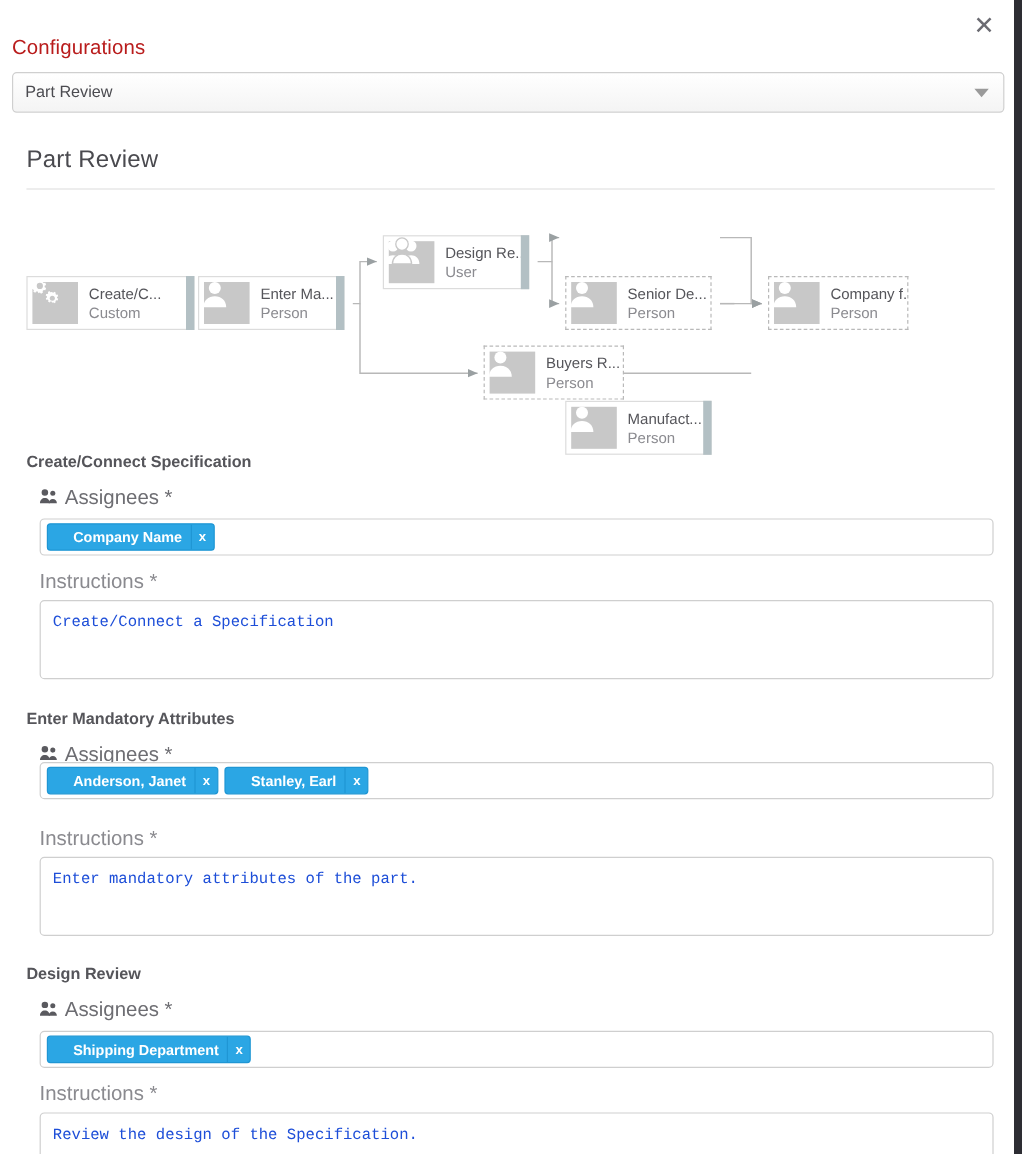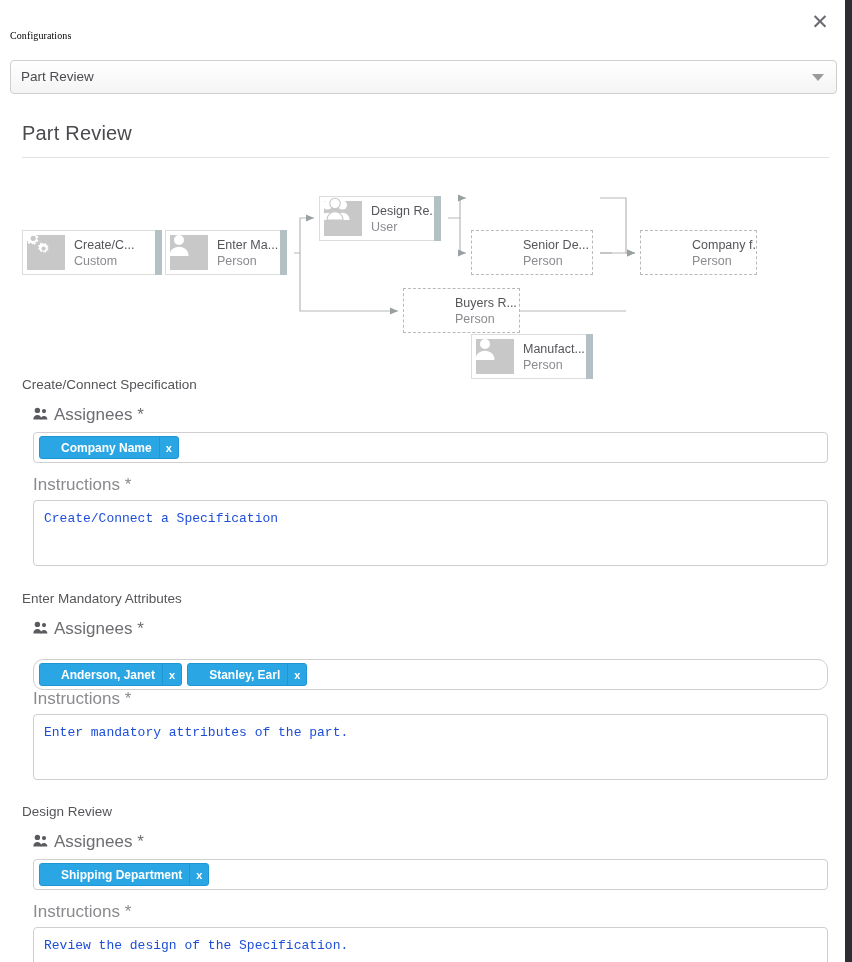--- a/index.html
+++ b/index.html
@@ -48,24 +48,23 @@
     color: #6b6b72;
     cursor: pointer;
     font-family: "Liberation Sans", sans-serif;
     font-weight: 300;
   }
 
   
   .config-label {
     position: absolute;
     left: 10px; top: 30px;
-    font-size: 10px;
-    color: #000000;
+    font-size: 17px;
+    color: #b91c1c;
     letter-spacing: .1px;
-    font-family: Liberation Serif, serif;
   }
 
   
   .select-wrap {
     position: absolute;
     left: 10px; top: 60px;
     width: 827px; height: 34px;
     border: 1px solid #cfcfcf;
     border-radius: 4px;
     background: linear-gradient(to bottom,#ffffff 0%, #f4f4f4 100%);
@@ -112,21 +111,21 @@
   .diagram svg { position: absolute; left: 0; top: 0; }
 
   .node {
     position: absolute;
     box-sizing: border-box;
     background: #ffffff;
     display: flex;
     align-items: stretch;
   }
   .node.solid  { border: 1px solid #dcdcdc; }
-  .node.dashed { border: 1px dashed #b9b9b9; align-items: center; }
+  .node.dashed { border: 1px dashed #b9b9b9; }
   .node .accent {
     position: absolute;
     top: -1px; right: -1px;
     width: 7px; bottom: -1px;
     background: #b3c0c4;
   }
   .node .thumb {
     width: 38px;
     margin: 4px;
     background: #c8c8c8;
@@ -154,21 +153,21 @@
     color: #8b8b90;
     line-height: 16px;
     white-space: nowrap;
   }
 
   
   .section-title {
     position: absolute;
     left: 22px;
     font-size: 13.5px;
-    font-weight: normal;
+    font-weight: bold;
     color: #55555a;
   }
   .field-label {
     position: absolute;
     left: 33px;
     font-size: 17px;
     color: #8a8a8f;
     display: flex;
     align-items: center;
     gap: 6px;
@@ -407,21 +406,21 @@
       <span class="users-icon">
         <svg width="15" height="13" viewBox="0 0 15 13">
           <circle cx="4.4" cy="3.4" r="2.7" fill="#5a5a5f"></circle>
           <path d="M0.3 12.4c0-2.6 1.8-4.3 4.1-4.3s4.1 1.7 4.1 4.3z" fill="#5a5a5f"></path>
           <circle cx="11" cy="4.1" r="2.1" fill="#5a5a5f"></circle>
           <path d="M7.6 12.4c0-2.1 1.4-3.5 3.4-3.5s3.4 1.4 3.4 3.5z" fill="#5a5a5f"></path>
         </svg>
       </span>
       <span>Assignees *</span>
     </div>
-    <div class="tagbox" style="top:659px;border-radius:10px;">
+    <div class="tagbox" style="top:635px;">
       <span class="tag">
         <span class="tag-text">Anderson, Janet</span>
         <span class="tag-x">x</span>
       </span>
       <span class="tag">
         <span class="tag-text">Stanley, Earl</span>
         <span class="tag-x">x</span>
       </span>
     </div>
     <div class="field-label" style="top:689px;">Instructions *</div>

